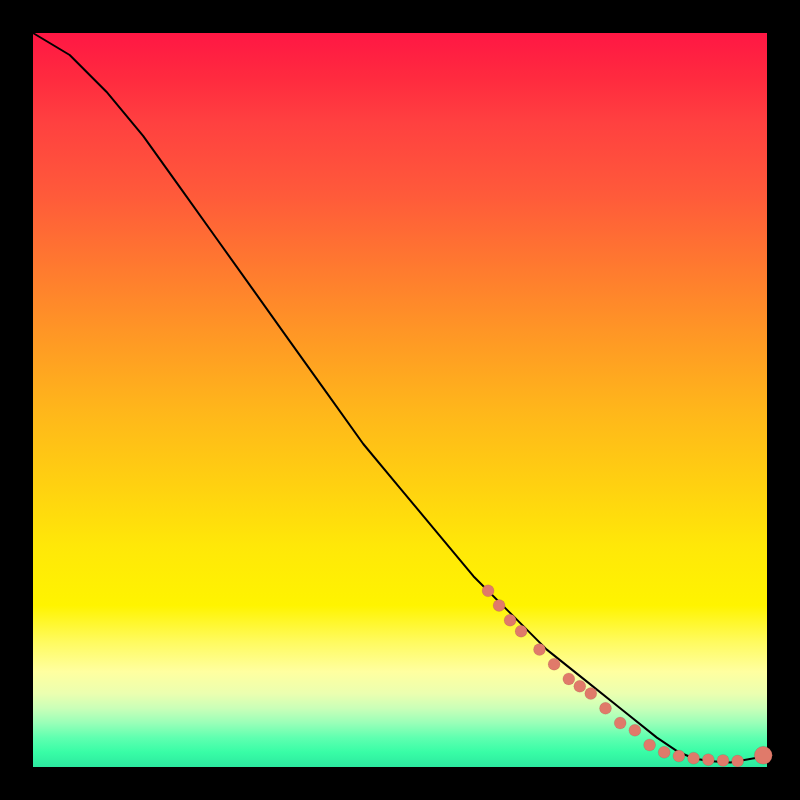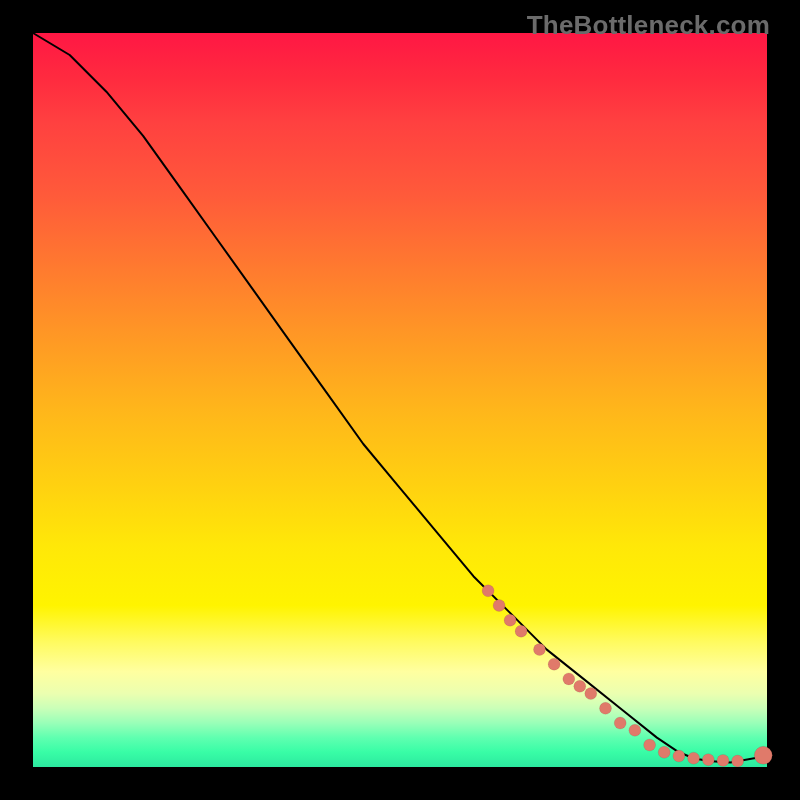--- a/index.html
+++ b/index.html
@@ -106,15 +106,14 @@
           <circle cx="645.9" cy="723.0" r="6" class="pt"></circle>
           <circle cx="660.6" cy="725.2" r="6" class="pt"></circle>
           <circle cx="675.3" cy="726.7" r="6" class="pt"></circle>
           <circle cx="690.0" cy="727.4" r="6" class="pt"></circle>
           <circle cx="704.6" cy="728.1" r="6" class="pt"></circle>
           <circle cx="730.3" cy="722.3" r="9" class="pt-big"></circle>
         </g>
     </svg>
   </div>
 
-  <div class="watermark">TheBottleneck.com</div>
 
 </div>
 
 </body></html>

